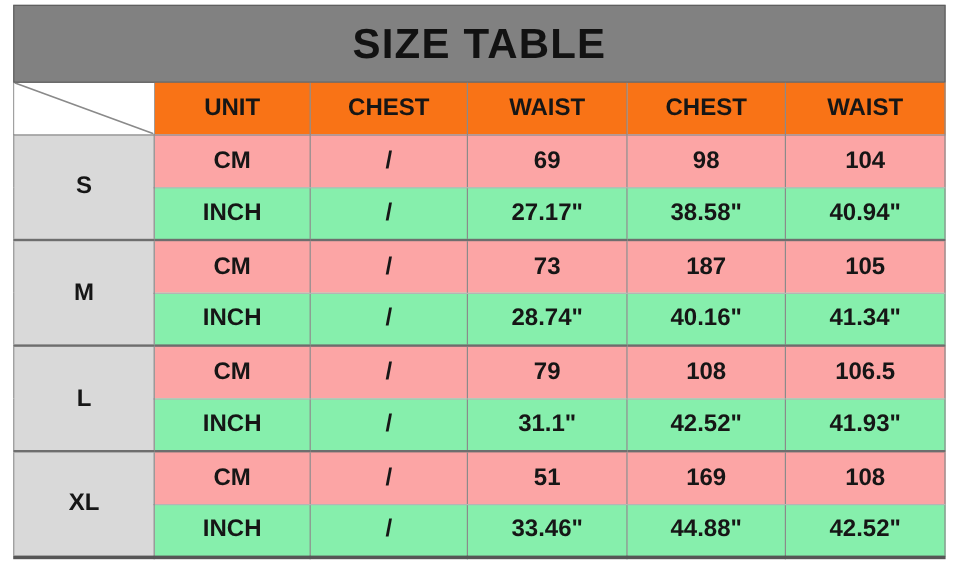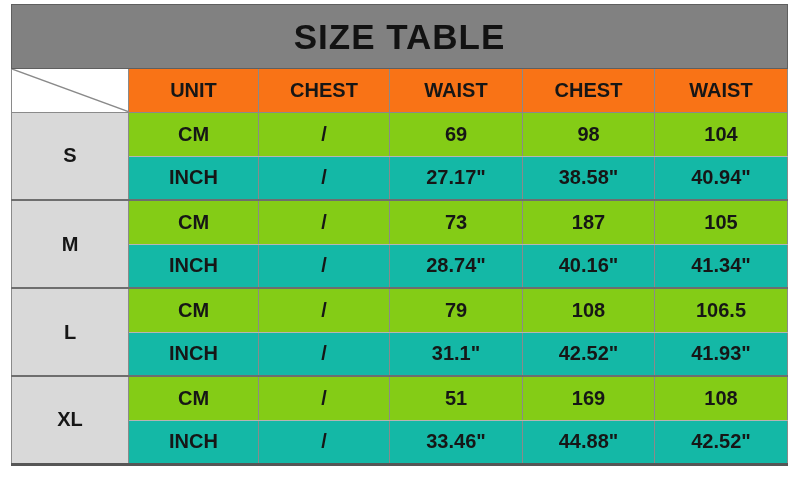--- a/index.html
+++ b/index.html
@@ -50,22 +50,22 @@
     background: #f97316;
     border-bottom: 1px solid #8a8a8a;
   }
   .size-table th.corner {
     background: #ffffff;
     position: relative;
   }
   .corner svg { position: absolute; left: 0; top: 0; width: 100%; height: 100%; display: block; }
   .size-table tbody td { height: 44px; }
   .size-cell { background: #d9d9d9; }
-  tr.row-cm td { background: #84cc16; border-bottom: 1px solid #b5b5b5; }
-  tr.row-inch td { background: #14b8a6; border-bottom: 2px solid #6e6e6e; }
+  tr.row-cm td { background: #fca5a5; border-bottom: 1px solid #b5b5b5; }
+  tr.row-inch td { background: #86efac; border-bottom: 2px solid #6e6e6e; }
   tr.row-cm td.size-cell { background: #d9d9d9; border-bottom: 2px solid #6e6e6e; }
 </style>
 </head>
 <body>
 
 <div class="wrap">
   <div class="title-bar">SIZE TABLE</div>
 
   <table class="size-table">
     <colgroup>

